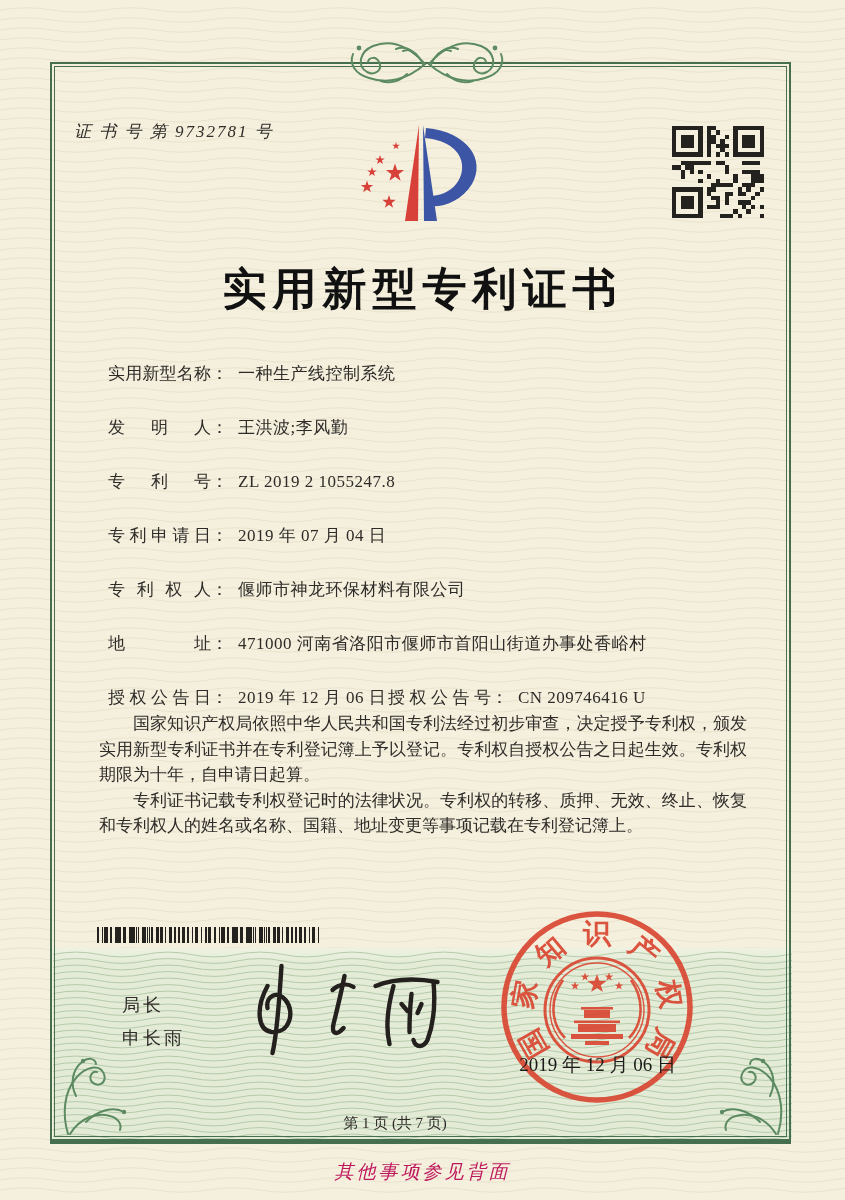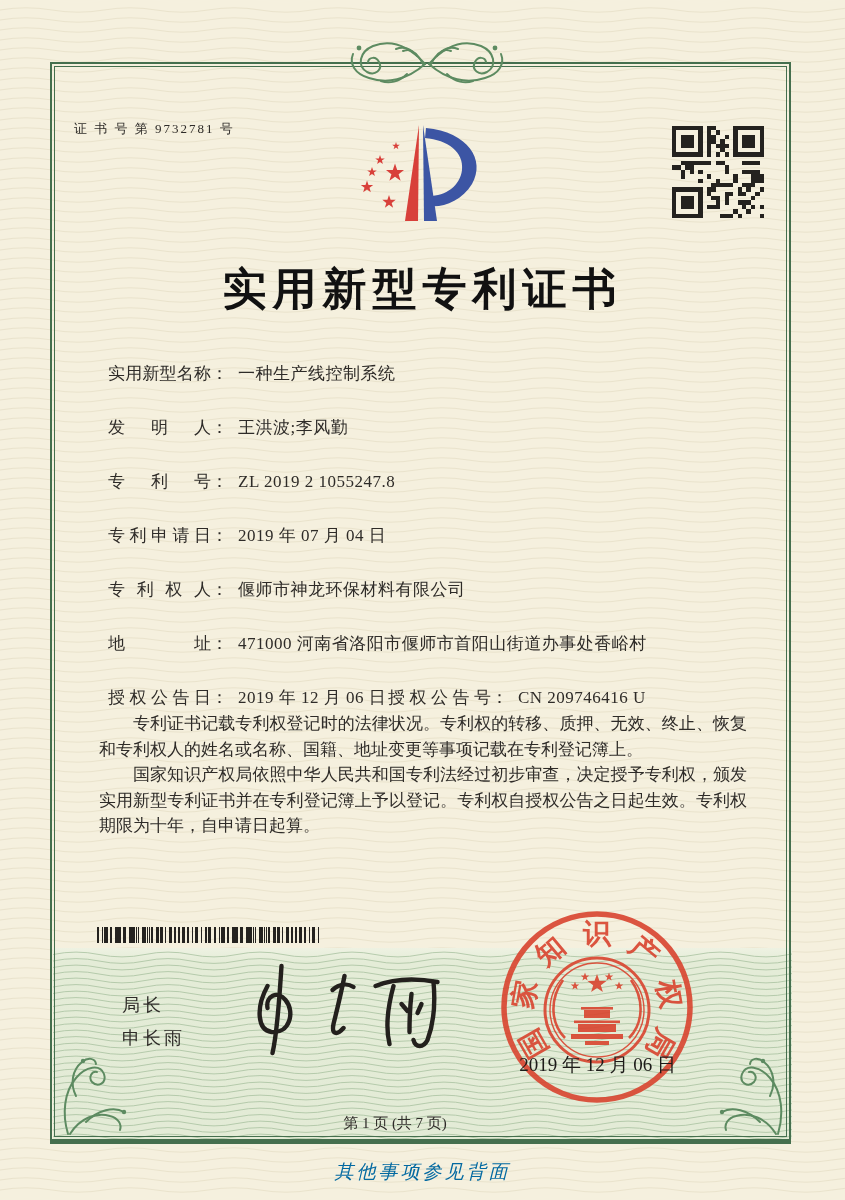--- a/index.html
+++ b/index.html
@@ -12,21 +12,21 @@
   #paper-waves{left:0;top:0;z-index:0;pointer-events:none;}
   #green-band{left:53px;top:948px;width:739px;height:191px;z-index:1;
               background:linear-gradient(#eef2e2 0,#e4ecd7 14px,#e3ebd6 100%);}
   #band-waves{left:0;top:0;}
   
   #frame{left:50px;top:62px;width:741px;height:1082px;z-index:2;
          border:2px solid #456f4e;border-bottom-width:5px;box-sizing:border-box;pointer-events:none;}
   #frame::after{content:"";position:absolute;inset:2px;border:1px solid #456f4e;}
   .ornament{z-index:3;pointer-events:none;}
   
-  #cert-no{left:74px;top:120px;font-size:13px;letter-spacing:2px;z-index:4;}
+  #cert-no{left:74px;top:120px;font-size:17px;letter-spacing:2px;z-index:4;font-style:italic;}
   #logo{left:350px;top:122px;z-index:4;}
   #qr{left:672px;top:126px;z-index:4;}
   #title{left:0;right:0;top:252px;text-align:center;font-size:44px;font-weight:700;
          letter-spacing:6px;color:#111;z-index:4;margin:8px;}
   
   .field-row{left:108px;width:660px;font-size:17px;z-index:4;white-space:nowrap;}
   .flabel{display:inline-block;width:103px;text-align:justify;text-align-last:justify;vertical-align:top;}
   .fcolon{display:inline-block;margin-right:10px;}
   .fvalue{letter-spacing:.5px;}
   .grant-2{position:absolute;left:280px;top:0;white-space:nowrap;}
@@ -40,21 +40,21 @@
       repeating-linear-gradient(90deg,#24221f 0 2px,transparent 2px 5px,#24221f 5px 6px,transparent 6px 9px),
       repeating-linear-gradient(90deg,#24221f 0 1px,transparent 1px 7px,#24221f 7px 10px,transparent 10px 13px);}
   #director-title{left:122px;top:993px;font-size:18px;letter-spacing:3px;z-index:5;}
   #director-name{left:122px;top:1026px;font-size:18px;letter-spacing:3px;z-index:5;text-align:center;}
   #signature{left:235px;top:956px;z-index:5;}
   #seal{left:492px;top:902px;z-index:4;opacity:.9;}
   #seal-date{left:495px;top:1052px;width:205px;text-align:center;font-size:19px;
              color:#1d1b19;z-index:6;white-space:nowrap;}
   #page-no{left:60px;top:1114px;width:670px;text-align:center;font-size:15px;z-index:5;}
   #back-note{left:0;right:0;top:1159px;text-align:center;font-size:19px;font-style:italic;
-             letter-spacing:3px;color:#0369a1;z-index:4;}
+             letter-spacing:3px;color:#be185d;z-index:4;}
   text.sealchar{font-size:28px;font-weight:700;font-family:"Liberation Serif","DejaVu Serif",serif;}
 </style>
 </head>
 <body>
 
 <svg id="paper-waves" class="abs" width="845" height="1200">
     <path d="M0 10 q26 -4.4 52 0 q26 4.4 52 0 q26 -4.4 52 0 q26 4.4 52 0 q26 -4.4 52 0 q26 4.4 52 0 q26 -4.4 52 0 q26 4.4 52 0 q26 -4.4 52 0 q26 4.4 52 0 q26 -4.4 52 0 q26 4.4 52 0 q26 -4.4 52 0 q26 4.4 52 0 q26 -4.4 52 0 q26 4.4 52 0 q26 -4.4 52 0" fill="none" stroke="#ddd5ba" stroke-width="1" opacity="0.5"></path>
     <path d="M0 20 q26 -4.4 52 0 q26 4.4 52 0 q26 -4.4 52 0 q26 4.4 52 0 q26 -4.4 52 0 q26 4.4 52 0 q26 -4.4 52 0 q26 4.4 52 0 q26 -4.4 52 0 q26 4.4 52 0 q26 -4.4 52 0 q26 4.4 52 0 q26 -4.4 52 0 q26 4.4 52 0 q26 -4.4 52 0 q26 4.4 52 0 q26 -4.4 52 0" fill="none" stroke="#ddd5ba" stroke-width="1" opacity="0.5"></path>
     <path d="M0 30 q26 -4.4 52 0 q26 4.4 52 0 q26 -4.4 52 0 q26 4.4 52 0 q26 -4.4 52 0 q26 4.4 52 0 q26 -4.4 52 0 q26 4.4 52 0 q26 -4.4 52 0 q26 4.4 52 0 q26 -4.4 52 0 q26 4.4 52 0 q26 -4.4 52 0 q26 4.4 52 0 q26 -4.4 52 0 q26 4.4 52 0 q26 -4.4 52 0" fill="none" stroke="#ddd5ba" stroke-width="1" opacity="0.5"></path>
     <path d="M0 40 q26 -4.4 52 0 q26 4.4 52 0 q26 -4.4 52 0 q26 4.4 52 0 q26 -4.4 52 0 q26 4.4 52 0 q26 -4.4 52 0 q26 4.4 52 0 q26 -4.4 52 0 q26 4.4 52 0 q26 -4.4 52 0 q26 4.4 52 0 q26 -4.4 52 0 q26 4.4 52 0 q26 -4.4 52 0 q26 4.4 52 0 q26 -4.4 52 0" fill="none" stroke="#ddd5ba" stroke-width="1" opacity="0.5"></path>
@@ -393,22 +393,22 @@
   <span class="flabel">地址</span><span class="fcolon">：</span><span class="fvalue">471000 河南省洛阳市偃师市首阳山街道办事处香峪村</span>
 </div>
 <div class="abs field-row" style="top:686px">
   <span class="flabel">授权公告日</span><span class="fcolon">：</span><span class="fvalue">2019 年 12 月 06 日</span>
   <span class="grant-2">
     <span class="flabel">授权公告号</span><span class="fcolon">：</span><span class="fvalue">CN 209746416 U</span>
   </span>
 </div>
 
 <div id="paragraphs" class="abs">
+  <p>国家知识产权局依照中华人民共和国专利法经过初步审查，决定授予专利权，颁发实用新型专利证书并在专利登记簿上予以登记。专利权自授权公告之日起生效。专利权期限为十年，自申请日起算。</p>
   <p>专利证书记载专利权登记时的法律状况。专利权的转移、质押、无效、终止、恢复和专利权人的姓名或名称、国籍、地址变更等事项记载在专利登记簿上。</p>
-  <p>国家知识产权局依照中华人民共和国专利法经过初步审查，决定授予专利权，颁发实用新型专利证书并在专利登记簿上予以登记。专利权自授权公告之日起生效。专利权期限为十年，自申请日起算。</p>
 </div>
 
 <div id="barcode" class="abs"></div>
 
 <div id="director-title" class="abs">局长</div>
 <div id="director-name" class="abs">申长雨</div>
 
 <svg id="signature" class="abs" width="225" height="100" viewBox="0 0 220 100">
   <g stroke="#23201d" stroke-width="4.4" fill="none" stroke-linecap="round" stroke-linejoin="round">
     <path d="M30,30 C18,52 20,74 34,76 C52,78 58,56 48,44 C40,34 28,40 30,52"></path>

